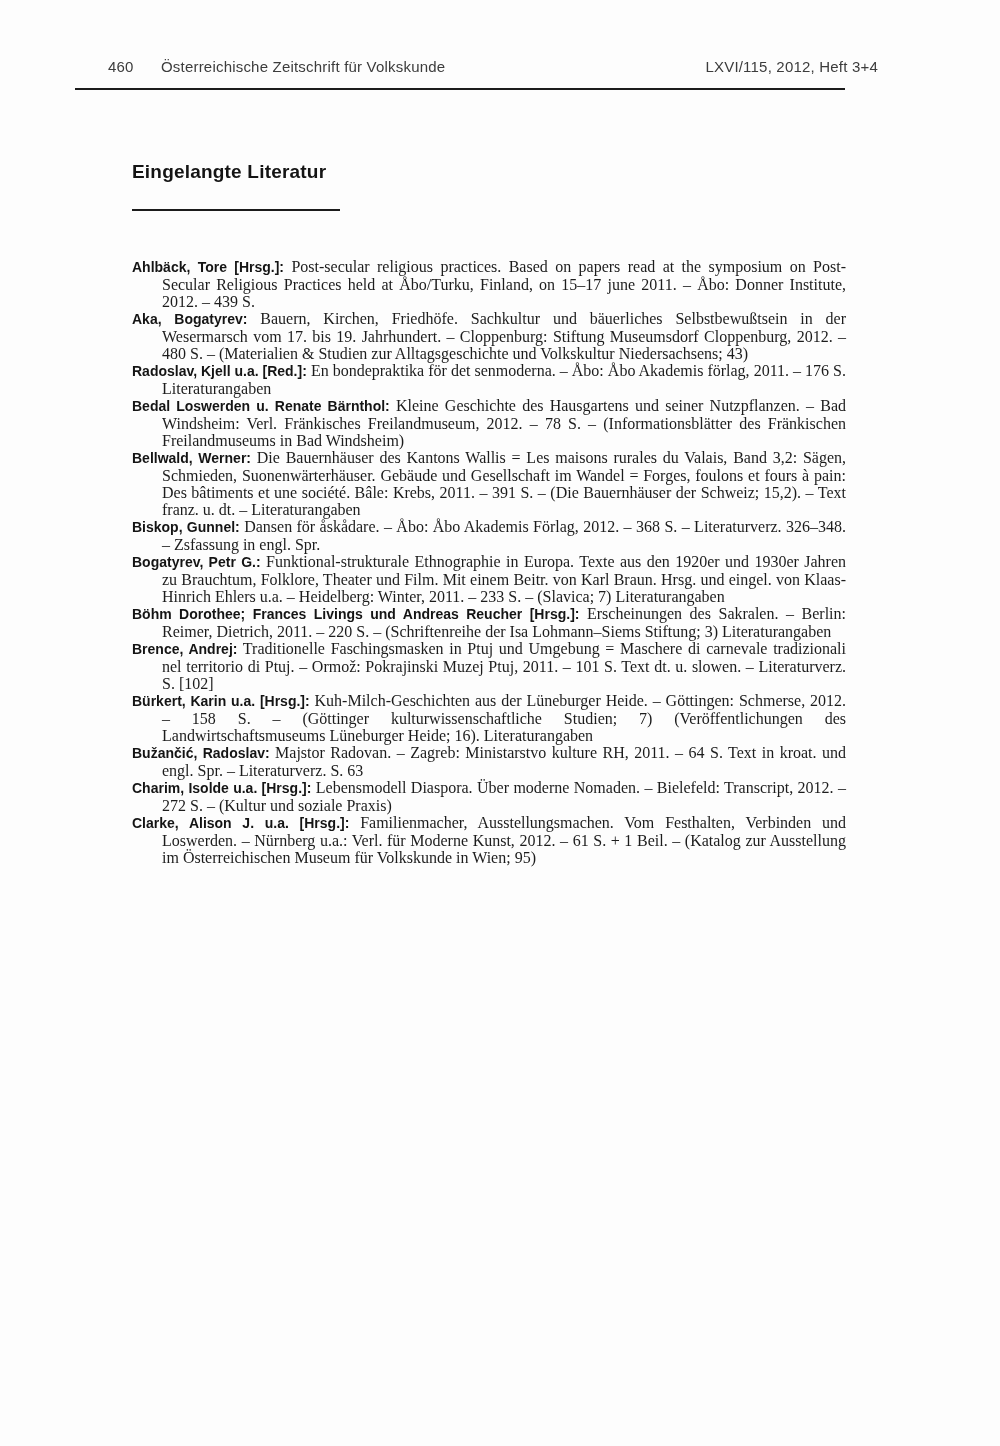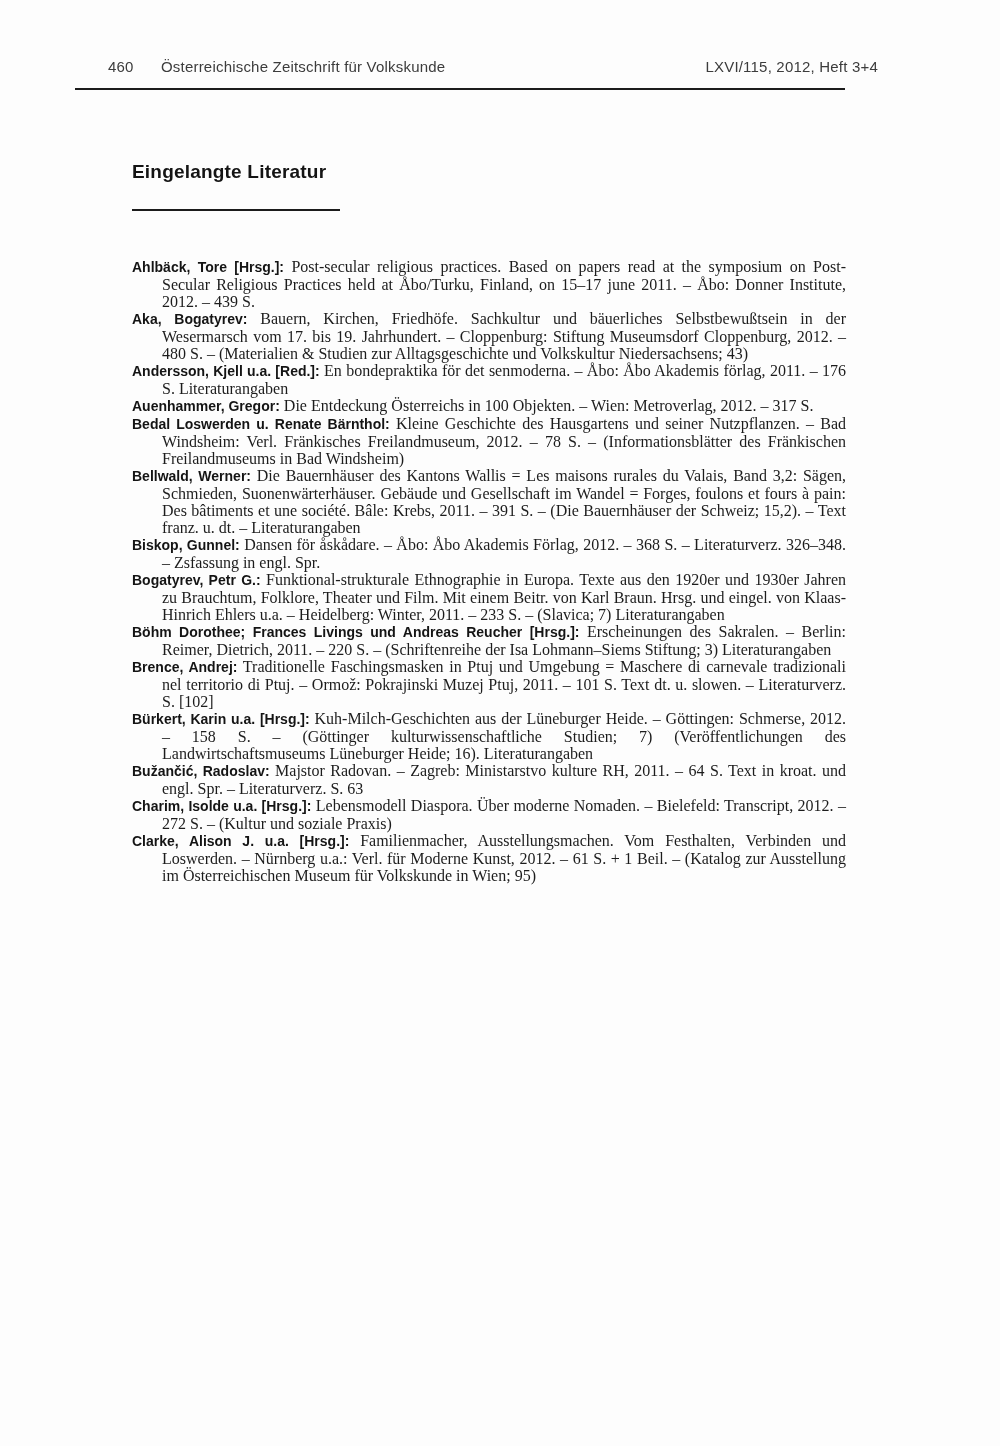--- a/index.html
+++ b/index.html
@@ -90,22 +90,21 @@
 
   <div class="header-rule"></div>
 
   <h1 class="section-title">Eingelangte Literatur</h1>
 
   <div class="title-rule"></div>
 
   <div class="entries">
       <p class="entry"><span class="author">Ahlbäck, Tore [Hrsg.]:</span> <span class="entry-text">Post-secular religious practices. Based on papers read at the symposium on Post-Secular Religious Practices held at Åbo/Turku, Finland, on 15–17 june 2011. – Åbo: Donner Institute, 2012. – 439 S.</span></p>
       <p class="entry"><span class="author">Aka, Bogatyrev:</span> <span class="entry-text">Bauern, Kirchen, Friedhöfe. Sachkultur und bäuerliches Selbstbewußtsein in der Wesermarsch vom 17. bis 19. Jahrhundert. – Cloppenburg: Stiftung Museumsdorf Cloppenburg, 2012. – 480 S. – (Materialien &amp; Studien zur Alltagsgeschichte und Volkskultur Niedersachsens; 43)</span></p>
-      <p class="entry"><span class="author">Andersson, Kjell u.a. [Red.]:</span> <span class="entry-text">En bondepraktika för det senmoderna. – Åbo: Åbo Akademis förlag, 2011. – 176 S. Literaturangaben</span></p>
-      <p class="entry"><span class="author">Auenhammer, Gregor:</span> <span class="entry-text">Die Entdeckung Österreichs in 100 Objekten. – Wien: Metroverlag, 2012. – 317 S.</span></p>
+      <p class="entry"><span class="author">Radoslav, Kjell u.a. [Red.]:</span> <span class="entry-text">En bondepraktika för det senmoderna. – Åbo: Åbo Akademis förlag, 2011. – 176 S. Literaturangaben</span></p>
       <p class="entry"><span class="author">Bedal Loswerden u. Renate Bärnthol:</span> <span class="entry-text">Kleine Geschichte des Hausgartens und seiner Nutzpflanzen. – Bad Windsheim: Verl. Fränkisches Freilandmuseum, 2012. – 78 S. – (Informationsblätter des Fränkischen Freilandmuseums in Bad Windsheim)</span></p>
       <p class="entry"><span class="author">Bellwald, Werner:</span> <span class="entry-text">Die Bauernhäuser des Kantons Wallis = Les maisons rurales du Valais, Band 3,2: Sägen, Schmieden, Suonenwärterhäuser. Gebäude und Gesellschaft im Wandel = Forges, foulons et fours à pain: Des bâtiments et une société. Bâle: Krebs, 2011. – 391 S. – (Die Bauernhäuser der Schweiz; 15,2). – Text franz. u. dt. – Literaturangaben</span></p>
       <p class="entry"><span class="author">Biskop, Gunnel:</span> <span class="entry-text">Dansen för åskådare. – Åbo: Åbo Akademis Förlag, 2012. – 368 S. – Literaturverz. 326–348. – Zsfassung in engl. Spr.</span></p>
       <p class="entry"><span class="author">Bogatyrev, Petr G.:</span> <span class="entry-text">Funktional-strukturale Ethnographie in Europa. Texte aus den 1920er und 1930er Jahren zu Brauchtum, Folklore, Theater und Film. Mit einem Beitr. von Karl Braun. Hrsg. und eingel. von Klaas-Hinrich Ehlers u.a. – Heidelberg: Winter, 2011. – 233 S. – (Slavica; 7) Literaturangaben</span></p>
       <p class="entry"><span class="author">Böhm Dorothee; Frances Livings und Andreas Reucher [Hrsg.]:</span> <span class="entry-text">Erscheinungen des Sakralen. – Berlin: Reimer, Dietrich, 2011. – 220 S. – (Schriftenreihe der Isa Lohmann–Siems Stiftung; 3) Literaturangaben</span></p>
       <p class="entry"><span class="author">Brence, Andrej:</span> <span class="entry-text">Traditionelle Faschingsmasken in Ptuj und Umgebung = Maschere di carnevale tradizionali nel territorio di Ptuj. – Ormož: Pokrajinski Muzej Ptuj, 2011. – 101 S. Text dt. u. slowen. – Literaturverz. S. [102]</span></p>
       <p class="entry"><span class="author">Bürkert, Karin u.a. [Hrsg.]:</span> <span class="entry-text">Kuh-Milch-Geschichten aus der Lüneburger Heide. – Göttingen: Schmerse, 2012. – 158 S. – (Göttinger kulturwissenschaftliche Studien; 7) (Veröffentlichungen des Landwirtschaftsmuseums Lüneburger Heide; 16). Literaturangaben</span></p>
       <p class="entry"><span class="author">Bužančić, Radoslav:</span> <span class="entry-text">Majstor Radovan. – Zagreb: Ministarstvo kulture RH, 2011. – 64 S. Text in kroat. und engl. Spr. – Literaturverz. S. 63</span></p>
       <p class="entry"><span class="author">Charim, Isolde u.a. [Hrsg.]:</span> <span class="entry-text">Lebensmodell Diaspora. Über moderne Nomaden. – Bielefeld: Transcript, 2012. – 272 S. – (Kultur und soziale Praxis)</span></p>
       <p class="entry"><span class="author">Clarke, Alison J. u.a. [Hrsg.]:</span> <span class="entry-text">Familienmacher, Ausstellungsmachen. Vom Festhalten, Verbinden und Loswerden. – Nürnberg u.a.: Verl. für Moderne Kunst, 2012. – 61 S. + 1 Beil. – (Katalog zur Ausstellung im Österreichischen Museum für Volkskunde in Wien; 95)</span></p>

